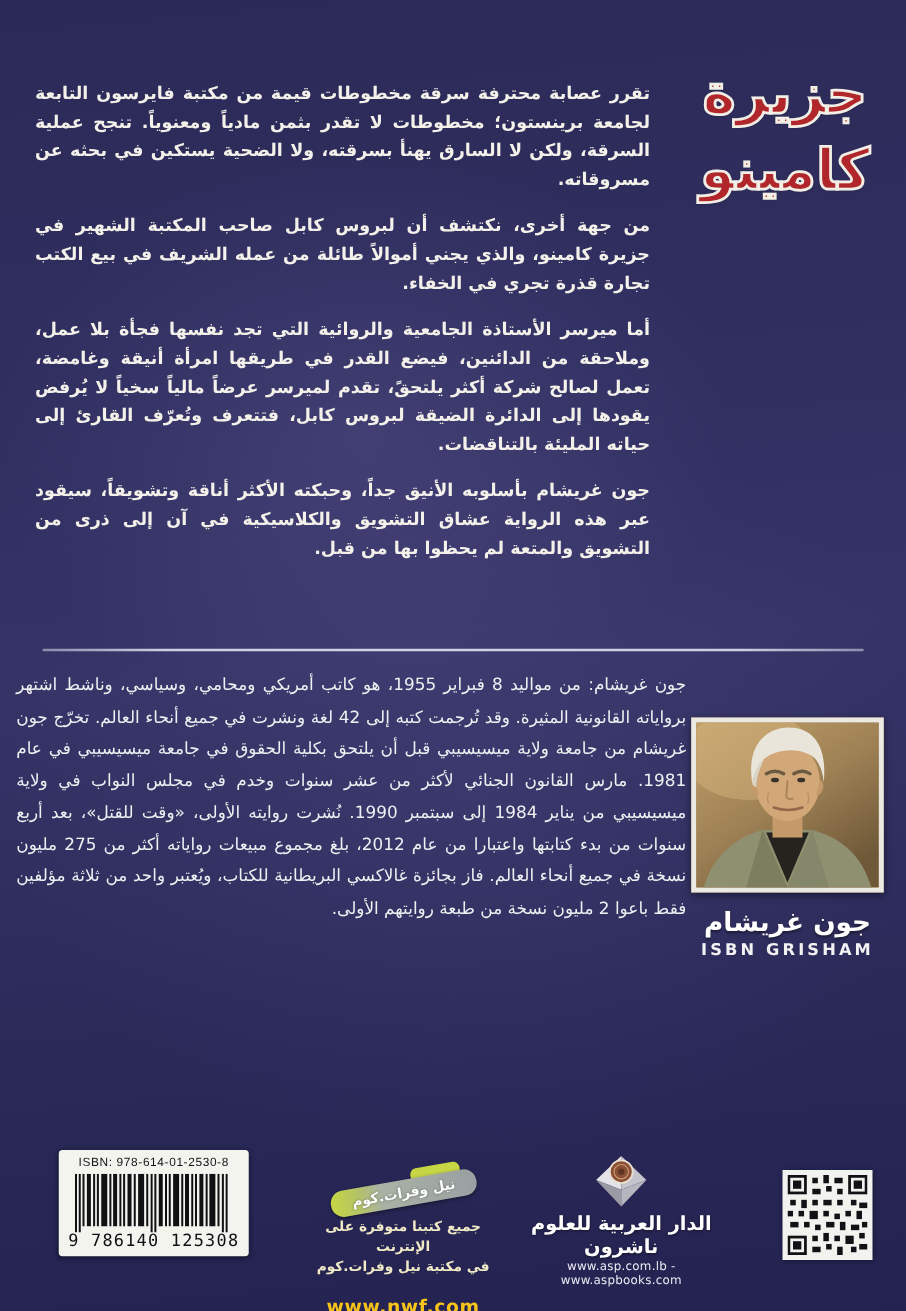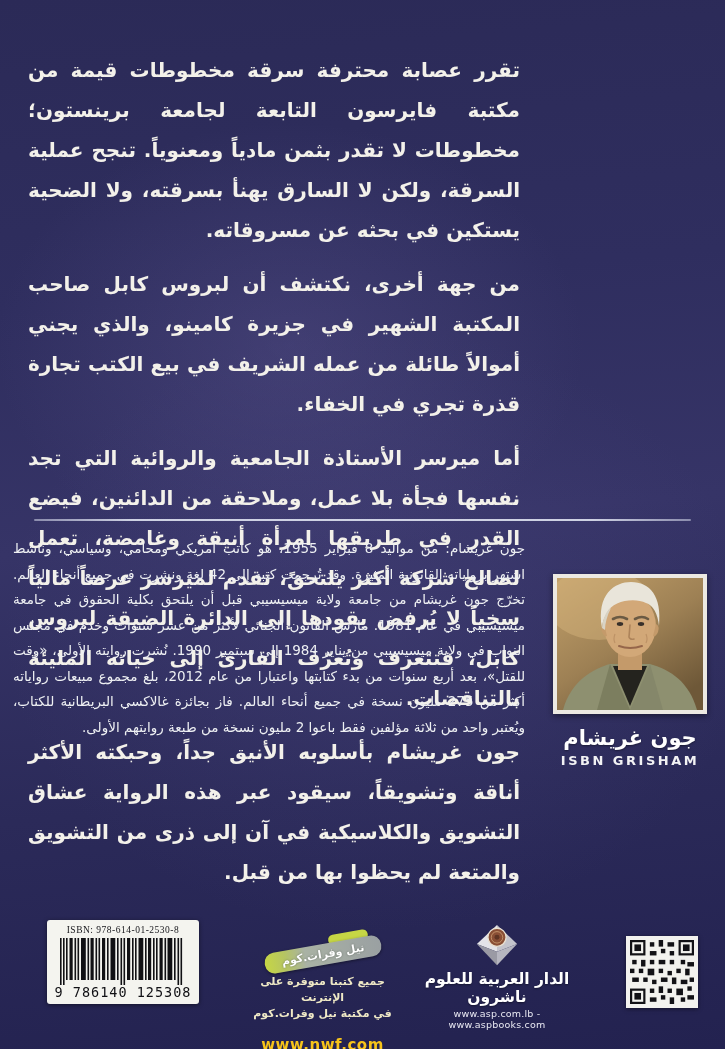--- a/index.html
+++ b/index.html
@@ -19,36 +19,36 @@
     position:absolute; top:44px; right:12px; width:170px;
     margin:0; text-align:center; direction:rtl;
     font-size:45px; line-height:61px; font-weight:bold;
     color:#b0262b;
     -webkit-text-stroke:2.2px #f3efe6;
     text-shadow:0 1px 2px rgba(0,0,0,0.35);
   }
   .title span{display:block;}
   
   .synopsis{
-    position:absolute; top:50px; left:28px; width:492px;
+    position:absolute; top:64px; left:28px; width:492px;
     direction:rtl; text-align:justify;
     color:#f3f1ea; font-weight:bold;
-    font-size:20px; line-height:40px;
+    font-size:14px; line-height:23px;
   }
   .synopsis p{margin:0 0 14px 0;}
   
   .divider{
     position:absolute; top:519px; left:34px; right:34px; height:2px;
     background:linear-gradient(90deg, rgba(210,214,232,0.55), rgba(222,226,240,0.9) 15%, rgba(222,226,240,0.9) 85%, rgba(210,214,232,0.55));
     border-radius:1px;
   }
   
   .bio-row{
     position:absolute; top:532px; left:13px; right:16px;
-    display:flex; flex-direction:row; gap:26px;
+    display:flex; flex-direction:row; gap:2px;
   }
   .bio-text{
     flex:1; margin:0; padding-top:4px;
     direction:rtl; text-align:justify;
     color:#eef0f3; font-size:13.5px; line-height:25.5px;
   }
   .author-col{width:158px; margin-top:42px; text-align:center; flex:none;}
   .photo-frame{
     width:146px; height:132px; margin:0 auto;
     border:4px solid #ece9e2; background:#9c7f56;
@@ -65,21 +65,21 @@
     font-size:13px; letter-spacing:2.5px;
   }
   
   .barcode-label{
     position:absolute; left:47px; top:920px; width:142px;
     background:#f4f4ef; border-radius:3px;
     padding:5px 5px 4px 5px; text-align:center;
     box-shadow:0 1px 4px rgba(0,0,0,0.5);
   }
   .isbn{
-    font-family:Liberation Serif, serif;
+    font-family:Liberation Sans, sans-serif;
     font-size:9.5px; letter-spacing:0.5px; color:#15151a;
     white-space:nowrap;
   }
   .bars{display:block; margin:3px auto 0 auto;}
   .digits{
     font-family:"DejaVu Sans Mono", monospace;
     font-size:13.5px; color:#101014; letter-spacing:1px;
     margin-top:-1px; white-space:nowrap;
   }
   
@@ -122,20 +122,24 @@
     position:absolute; left:626px; top:936px; width:64px; height:64px;
     background:#f2f2ee; padding:4px; box-shadow:0 1px 4px rgba(0,0,0,0.5);
   }
   .qr svg{display:block;}
 </style>
 </head>
 <body>
 
 <div class="cover">
 
+  <h1 class="title">
+    <span>جزيرة</span>
+    <span>كامينو</span>
+  </h1>
 
   <div class="synopsis">
     <p>تقرر عصابة محترفة سرقة مخطوطات قيمة من مكتبة فايرسون التابعة لجامعة برينستون؛ مخطوطات لا تقدر بثمن مادياً ومعنوياً. تنجح عملية السرقة، ولكن لا السارق يهنأ بسرقته، ولا الضحية يستكين في بحثه عن مسروقاته.</p>
     <p>من جهة أخرى، نكتشف أن لبروس كابل صاحب المكتبة الشهير في جزيرة كامينو، والذي يجني أموالاً طائلة من عمله الشريف في بيع الكتب تجارة قذرة تجري في الخفاء.</p>
     <p>أما ميرسر الأستاذة الجامعية والروائية التي تجد نفسها فجأة بلا عمل، وملاحقة من الدائنين، فيضع القدر في طريقها امرأة أنيقة وغامضة، تعمل لصالح شركة أكثر يلتحقً، تقدم لميرسر عرضاً مالياً سخياً لا يُرفض يقودها إلى الدائرة الضيقة لبروس كابل، فتتعرف وتُعرّف القارئ إلى حياته المليئة بالتناقضات.</p>
     <p>جون غريشام بأسلوبه الأنيق جداً، وحبكته الأكثر أناقة وتشويقاً، سيقود عبر هذه الرواية عشاق التشويق والكلاسيكية في آن إلى ذرى من التشويق والمتعة لم يحظوا بها من قبل.</p>
   </div>
 
   <div class="divider"></div>
 

